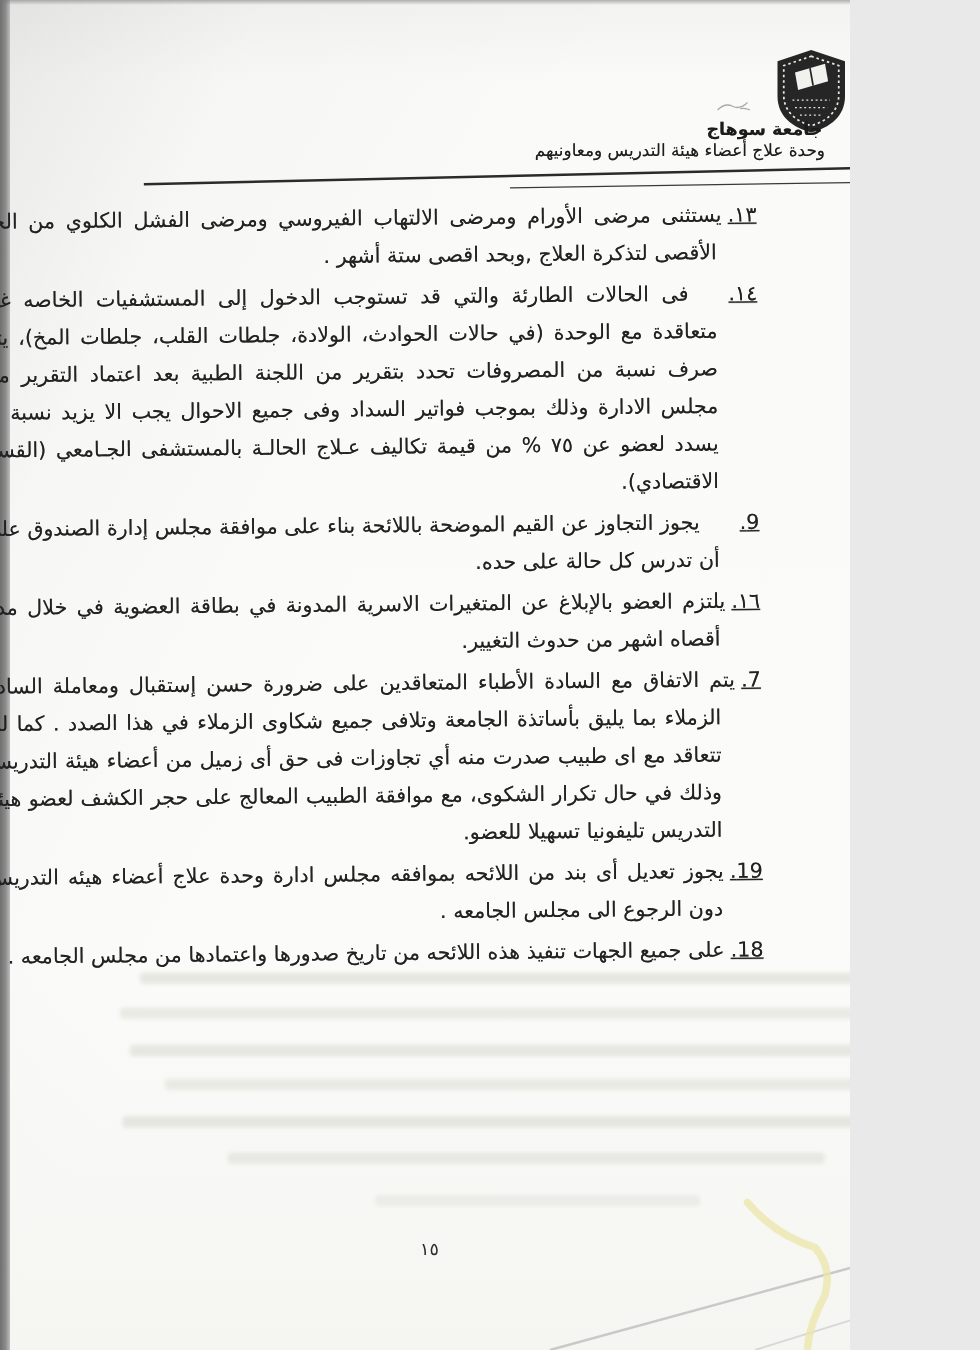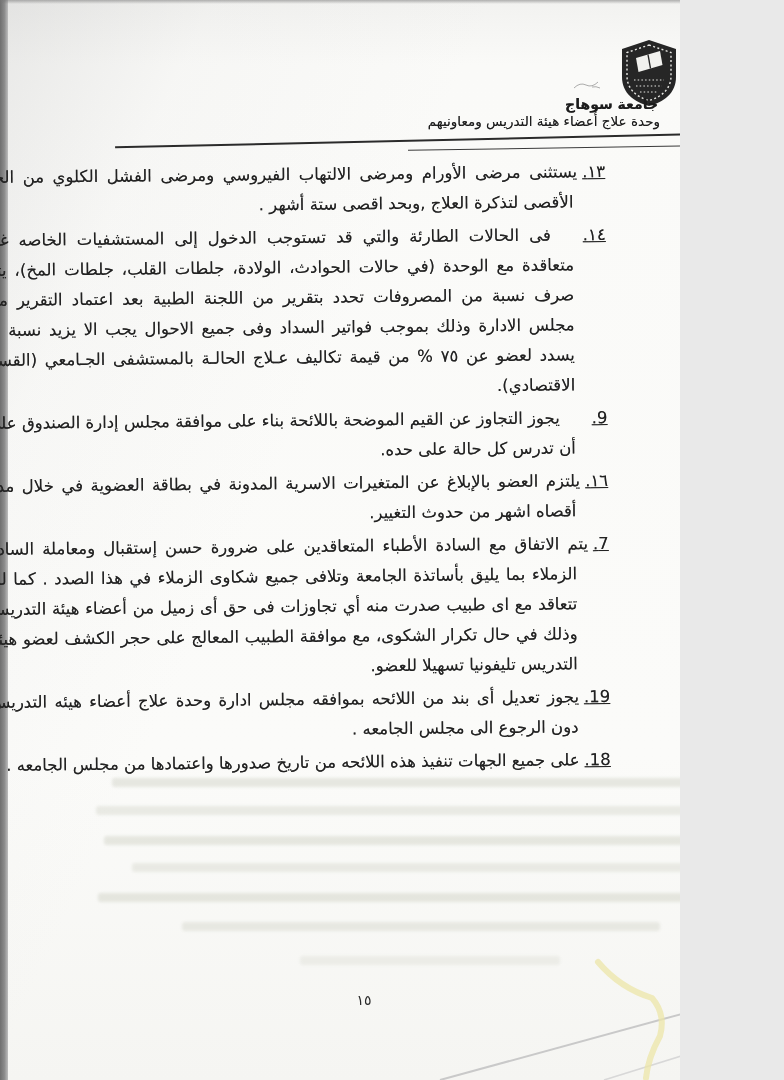--- a/index.html
+++ b/index.html
@@ -63,21 +63,21 @@
     color:#222;
     text-shadow:0 0 .5px rgba(20,20,20,.55);
     transform:rotate(-0.55deg);transform-origin:center;
   }
   .item{margin:0 0 3px 0;padding-right:32px;text-indent:-32px;}
   .item .num{margin-left:5px;white-space:nowrap;text-decoration:underline;}
   .item.wide .num{margin-left:32px;}
   
   .page-number{
     position:absolute;top:992px;left:336px;width:56px;
-    text-align:center;font-size:14px;color:#2a2a2a;
+    text-align:left;font-size:14px;color:#2a2a2a;
     direction:rtl;
   }
   
   .ghost{
     position:absolute;
     background:rgba(150,155,130,.20);
     filter:blur(1.6px);
     border-radius:3px;
     height:9px;
   }

